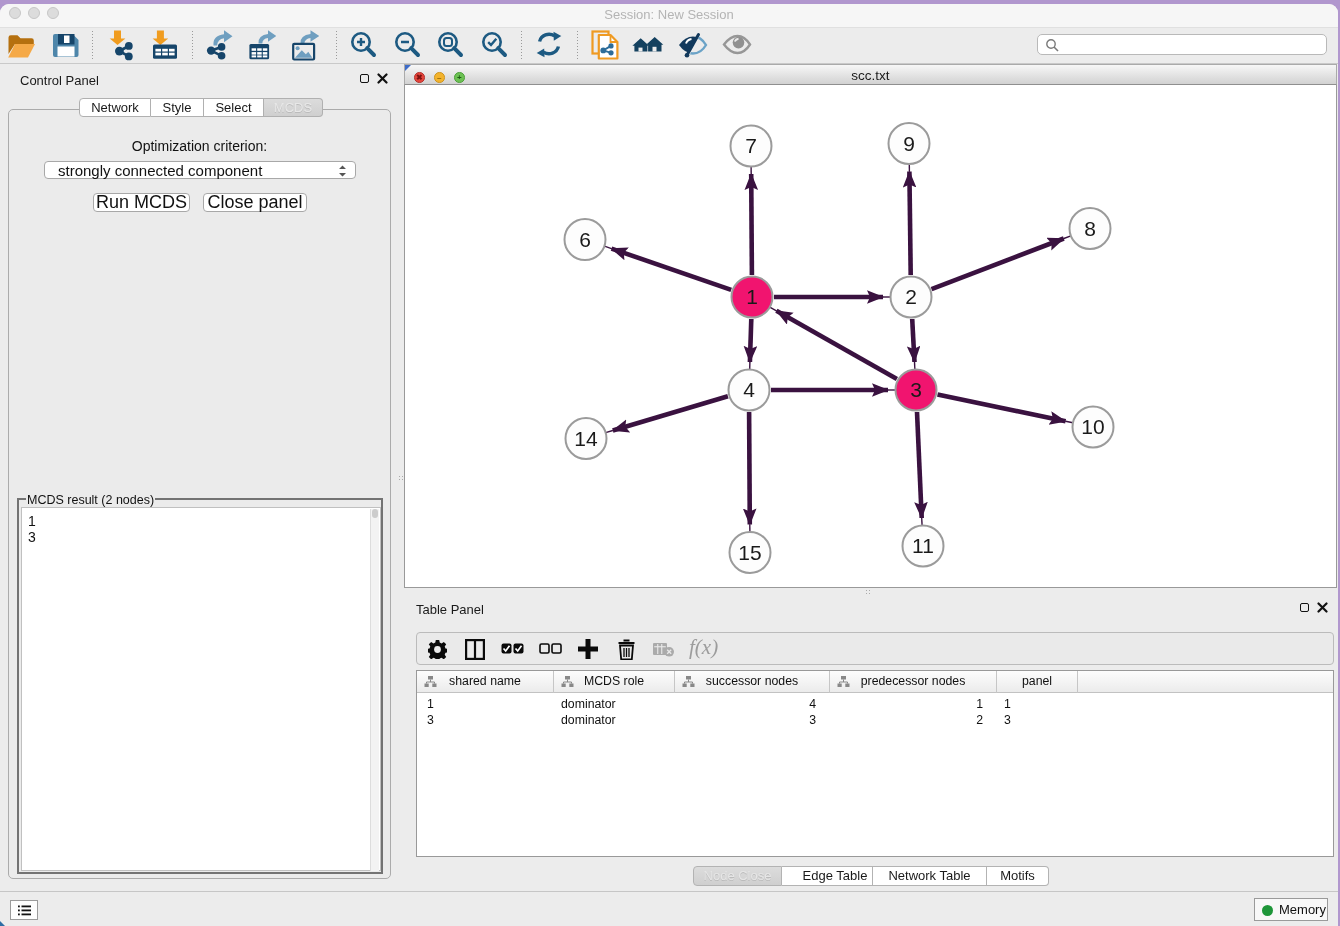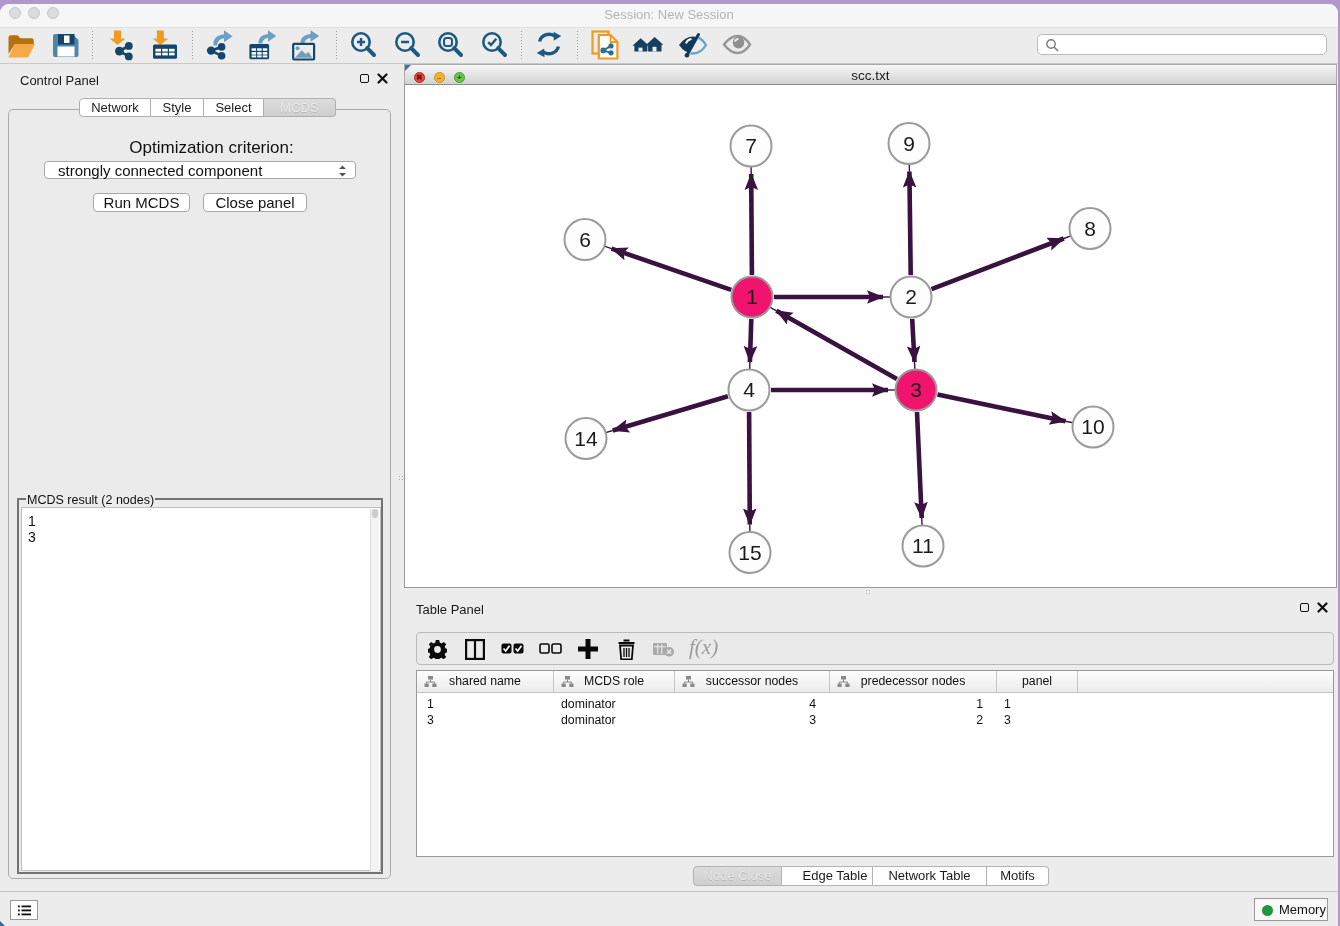--- a/index.html
+++ b/index.html
@@ -15,23 +15,23 @@
 
 #cp{position:absolute;left:0;top:60px;width:399px;height:826px;background:#ececec;}
 #cptitle{position:absolute;left:20px;top:9px;font-size:13px;color:#1a1a1a;}
 .panicons{position:absolute;font-weight:bold;color:#111;}
 #cptabpane{position:absolute;left:8px;top:45px;width:383px;height:770px;border:1px solid #ababab;border-radius:5px;background:#ebebeb;box-sizing:border-box;}
 .tabstrip{position:absolute;display:flex;height:19px;}
 .tab{box-sizing:border-box;border:1px solid #b0b0b0;border-left:none;background:#fff;font-size:13px;color:#1a1a1a;text-align:center;line-height:17px;}
 .tab.first{border-left:1px solid #b0b0b0;border-radius:4px 0 0 4px;}
 .tab.last{border-radius:0 4px 4px 0;}
 .tab.sel{background:linear-gradient(#dcdcdc,#cfcfcf);color:#e8e8e8;text-shadow:0 1px 0 #bbb;}
-#optlabel{position:absolute;left:0;top:74px;width:399px;text-align:center;font-size:17px;color:#111;margin-left:12px;}
+#optlabel{position:absolute;left:0;top:74px;width:399px;text-align:center;font-size:14px;color:#111;}
 #combo{position:absolute;left:44px;top:97px;width:312px;height:18px;background:#fff;border:1px solid #a8a8a8;border-radius:4px;box-sizing:border-box;font-size:15px;color:#111;line-height:17px;padding-left:13px;}
-.btn{position:absolute;height:19px;background:#fff;border:1px solid #a8a8a8;border-radius:4px;box-sizing:border-box;font-size:15px;color:#111;text-align:center;line-height:17px;}
+.btn{position:absolute;height:19px;background:#fff;border:1px solid #a8a8a8;border-radius:4px;box-sizing:border-box;font-size:18px;color:#111;text-align:center;line-height:17px;}
 #fieldset{position:absolute;left:17px;top:434px;width:366px;height:376px;border:2px solid #737373;box-sizing:border-box;}
 #fslabel{position:absolute;left:7px;top:-7px;background:#ebebeb;font-size:12.5px;color:#111;padding:0 1px;}
 #fsinner{position:absolute;left:2px;top:7px;width:360px;height:364px;background:#fff;border:1px solid #c0c0c0;box-sizing:border-box;font-size:14px;color:#111;line-height:16px;padding:5px 0 0 6px;}
 #fsscroll{position:absolute;right:1px;top:1px;width:8px;height:362px;background:#f3f3f3;border-left:1px solid #ddd;}
 
 #frame{position:absolute;left:404px;top:60px;width:933px;height:524px;}
 #ftitle{position:absolute;left:0;top:0;width:100%;height:21px;background:linear-gradient(#f7f7f7,#d2d2d2);border:1px solid #aaa;border-bottom:1px solid #8f8f8f;box-sizing:border-box;}
 #ftext{position:absolute;top:3px;left:0;width:100%;text-align:center;font-size:13.5px;color:#1a1a1a;}
 .fb{position:absolute;top:7px;width:10.5px;height:10.5px;border-radius:50%;box-sizing:border-box;font-size:8px;font-weight:bold;text-align:center;line-height:9.5px;}
 #canvas{position:absolute;left:0;top:21px;width:933px;height:503px;background:#fff;border:1px solid #999;border-top:none;box-sizing:border-box;}
@@ -219,21 +219,21 @@
     <div id="cptitle">Control Panel</div>
     <div class="panicons" style="left:360px;top:10px;width:9px;height:9px;border:1.3px solid #111;border-radius:2px;box-sizing:border-box;"></div>
     <svg class="abs" style="left:377px;top:9px;" width="11" height="11" viewBox="0 0 11 11">
         <path d="M1.5 1.5 L9.5 9.5 M9.5 1.5 L1.5 9.5" stroke="#111" stroke-width="2.2" stroke-linecap="round"></path>
       </svg>
     <div id="cptabpane"></div>
     <div class="tabstrip" style="left:79px;top:34px;">
       <div class="tab first" style="width:72px;">Network</div>
       <div class="tab" style="width:53px;">Style</div>
       <div class="tab" style="width:60px;">Select</div>
-      <div class="tab last sel" style="width:72px;">MCDS</div>
+      <div class="tab last sel" style="width:59px;">MCDS</div>
     </div>
     <div id="optlabel">Optimization criterion:</div>
     <div id="combo">strongly connected component<svg class="abs" style="right:7px;top:2px;" width="11" height="14" viewBox="0 0 11 14">
           <path d="M2 5 L5.5 1.5 L9 5z M2 9 L5.5 12.5 L9 9z" fill="#555"></path>
         </svg></div>
     <div class="btn" style="left:93px;top:129px;width:97px;">Run MCDS</div>
     <div class="btn" style="left:203px;top:129px;width:104px;">Close panel</div>
     <div id="fieldset">
       <div id="fslabel">MCDS result (2 nodes)</div>
       <div id="fsinner">1<br>3<div id="fsscroll">

